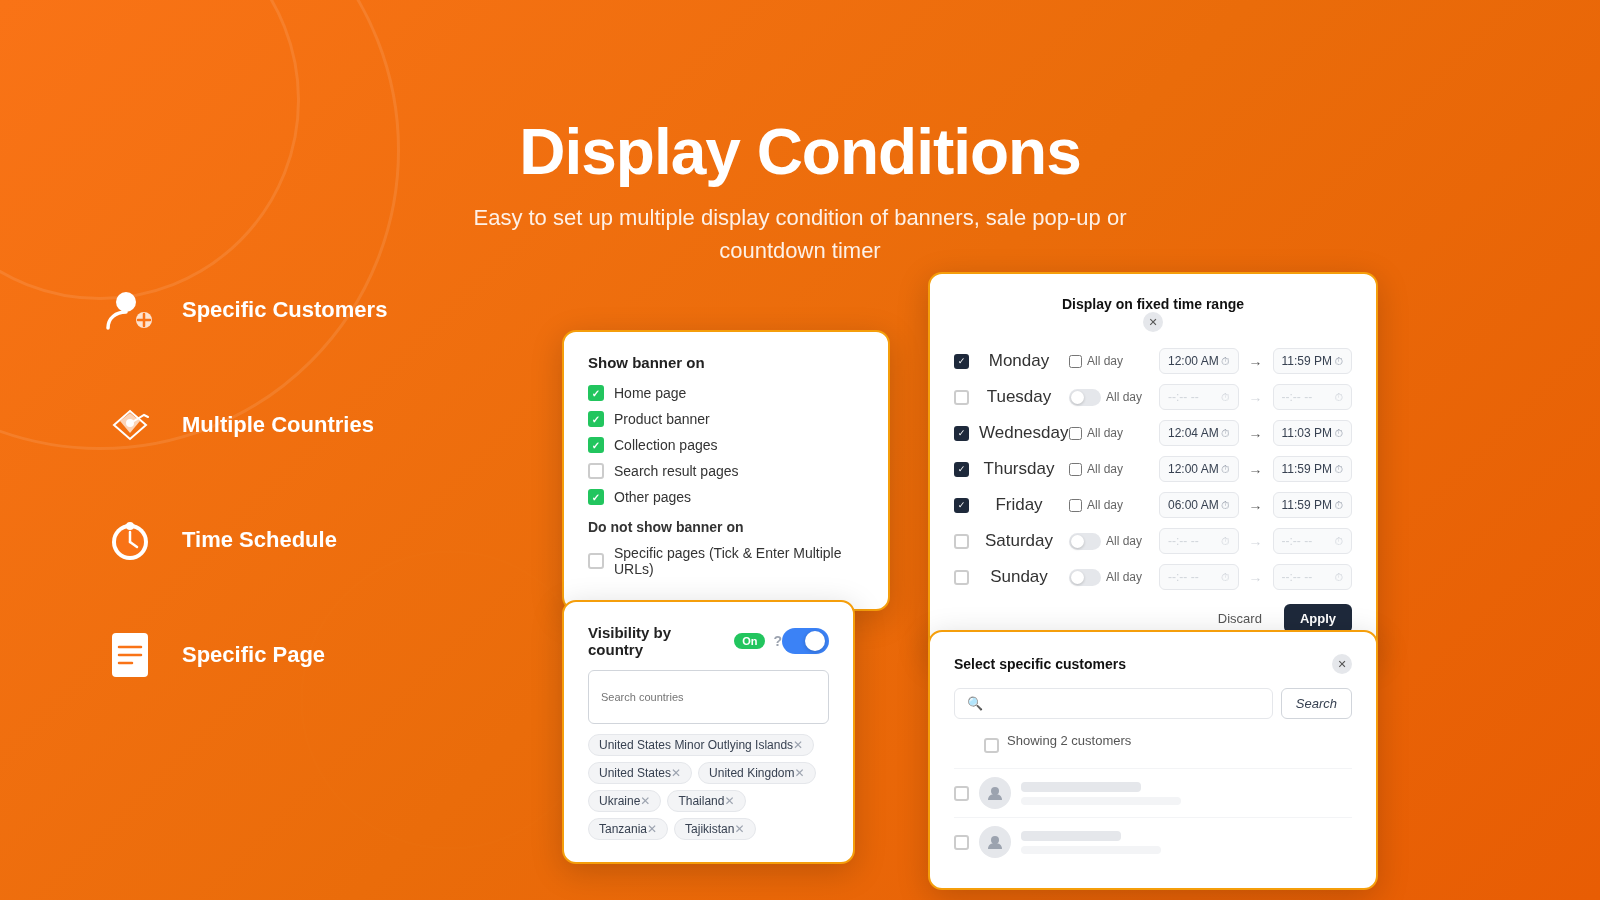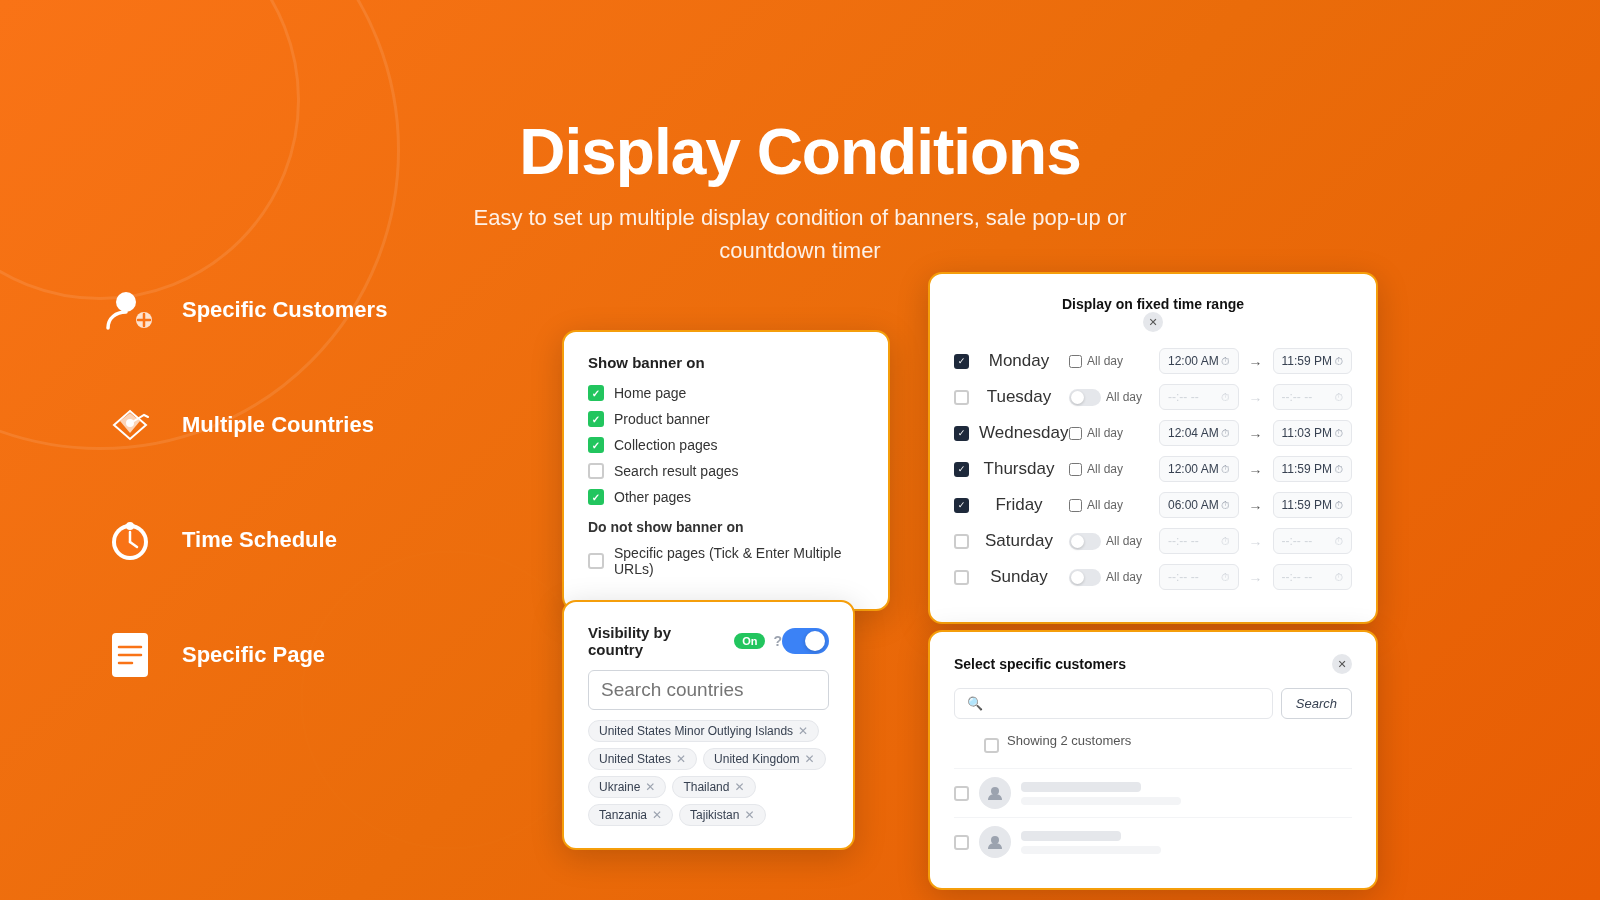--- a/index.html
+++ b/index.html
@@ -190,43 +190,42 @@
       border-radius: 50%;
       top: 3px;
       right: 4px;
       box-shadow: 0 1px 4px rgba(0,0,0,0.2);
     }
 
     .search-input {
       width: 100%;
       border: 1.5px solid #d1d5db;
       border-radius: 6px;
-      padding: 8px 12px;
-      font-size: 19px;
+      padding: 20px 12px;
+      font-size: 11px;
       color: #9ca3af;
       outline: none;
       margin-bottom: 10px;
     }
 
     .tags-row {
       display: flex;
       flex-wrap: wrap;
       gap: 6px;
     }
 
     .tag {
       background: #f3f4f6;
       border: 1px solid #e5e7eb;
       border-radius: 20px;
       padding: 3px 10px;
       font-size: 12px;
       color: #374151;
       display: flex;
       align-items: center;
-      gap: 5px;
     }
 
     .tag-x {
       color: #9ca3af;
       font-size: 12px;
       cursor: pointer;
     }
 
     
     .time-card {
@@ -752,20 +751,24 @@
       <span style="color:#d1d5db;">--:-- --</span>
         <span style="color:#d1d5db;font-size:11px;">⏱</span>
     </div>
     <span class="arrow-right" style="color:#d1d5db;">→</span>
     <div class="time-input disabled">
       <span style="color:#d1d5db;">--:-- --</span>
         <span style="color:#d1d5db;font-size:11px;">⏱</span>
     </div>
   </div>
 
+  <div class="card-footer">
+    <button class="btn-discard">Discard</button>
+    <button class="btn-apply">Apply</button>
+  </div>
 </div>
 
 <div class="card customers-card">
   <div class="customers-header">
     <span class="customers-title">Select specific customers</span>
     <div class="close-btn">✕</div>
   </div>
   <div class="search-row">
     <input class="customer-search-input" type="text" placeholder="🔍" style="">
     <button class="btn-search">Search</button>

